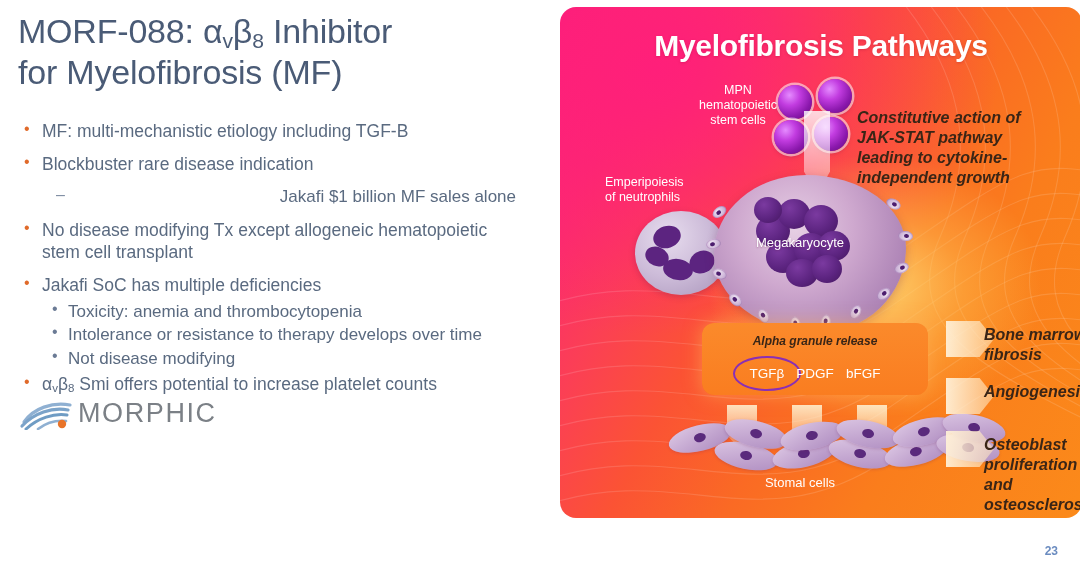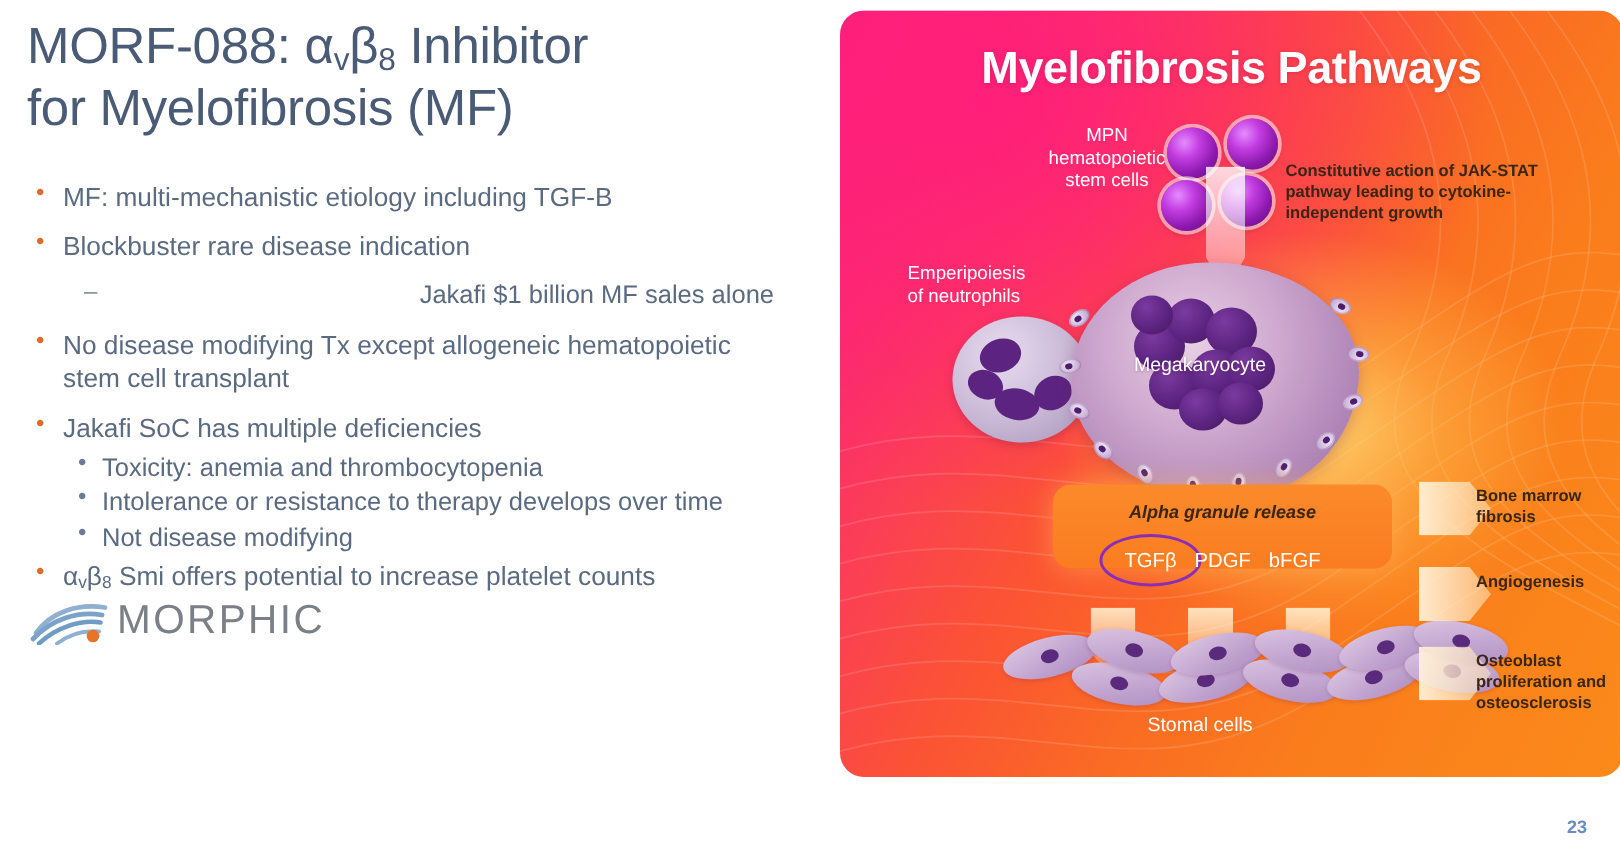--- a/index.html
+++ b/index.html
@@ -96,31 +96,31 @@
   }
 
   .lbl{position:absolute;color:#ffffff;font-size:12.5px;line-height:1.2;}
   .lbl-mpn{left:118px;top:76px;width:120px;text-align:center;}
   .lbl-emp{left:45px;top:168px;width:130px;text-align:left;}
   .lbl-mega{left:160px;top:228px;width:160px;text-align:center;font-size:13px;
     text-shadow:0 1px 2px rgba(90,20,60,.35);}
   .lbl-stromal{left:150px;top:468px;width:180px;text-align:center;font-size:13px;}
 
   .note{
-    position:absolute;color:#3a2516;font-weight:bold;
-    font-size:11px;line-height:1.25;
+    position:absolute;color:#3a2516;font-weight:bold;font-style:italic;
+    font-size:16px;line-height:1.25;
   }
   .note-jak{left:297px;top:101px;width:190px;}
   .note-bmf{left:424px;top:318px;width:104px;}
   .note-ang{left:424px;top:375px;width:110px;}
   .note-ost{left:424px;top:428px;width:104px;}
 
   
   .granule-box{
-    position:absolute;left:142px;top:316px;width:226px;height:56px;
+    position:absolute;left:142px;top:316px;width:226px;height:72px;
     background:linear-gradient(180deg,#fb8a2b 0%,#fa7d20 100%);
     border-radius:12px;
     box-shadow:0 0 18px rgba(255,180,90,.55);
   }
   .granule-title{
     position:absolute;left:0;right:0;top:11px;text-align:center;
     font-size:12px;font-weight:bold;font-style:italic;color:#3a2516;
   }
   .granule-items{
     position:absolute;left:0;right:0;top:40px;display:flex;

